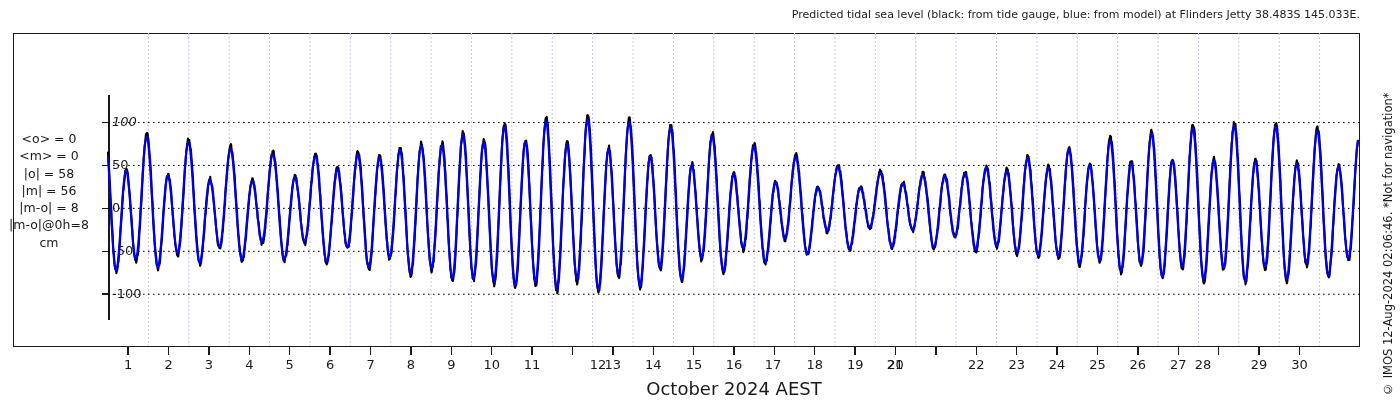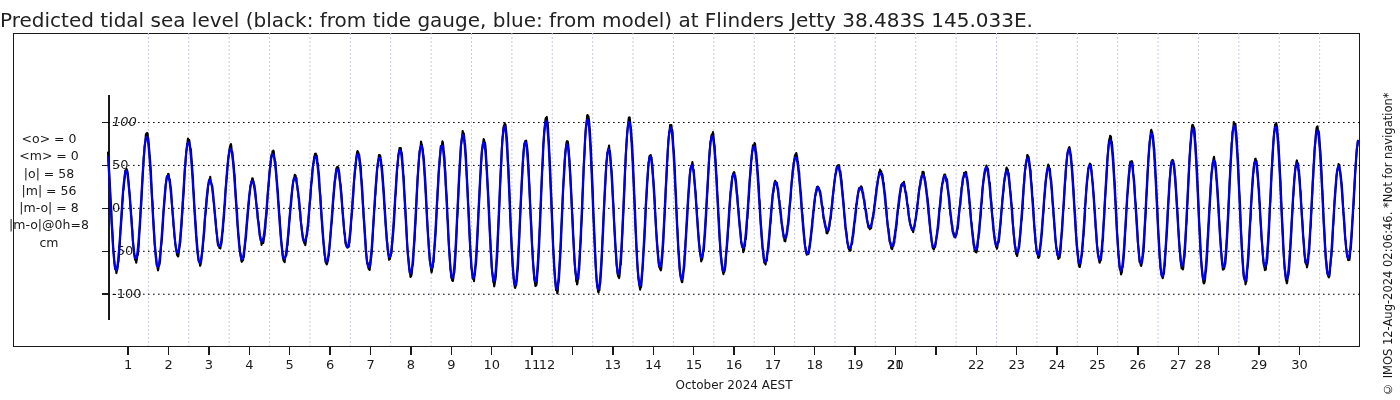--- a/index.html
+++ b/index.html
@@ -4,22 +4,22 @@
 <style>
   html,body{margin:0;padding:0;}
   body{
     width:1400px;height:400px;background:#ffffff;
     font-family:"DejaVu Sans","Liberation Sans",sans-serif;
     color:#000;overflow:hidden;position:relative;
   }
   #chart-root{position:absolute;left:0;top:0;width:1400px;height:400px;}
 
   #chart-title{
-    position:absolute;left:0;top:8px;width:1360px;text-align:left;
-    font-size:20px;color:#222;white-space:nowrap;
+    position:absolute;left:0;top:8px;width:1360px;text-align:right;
+    font-size:11px;color:#222;white-space:nowrap;
   }
 
   
   #plot-frame{
     position:absolute;left:13px;top:33px;width:1347px;height:314px;
     border:1.4px solid #1a1a1a;box-sizing:border-box;background:#fff;
   }
 
   
   #data-area{
@@ -48,21 +48,21 @@
   #x-axis-spine{
     position:absolute;left:13px;top:346px;width:1347px;height:1.4px;background:#1a1a1a;
   }
   .x-tick-mark{position:absolute;top:347px;width:1.4px;height:8px;background:#1a1a1a;}
   .x-tick-label{
     position:absolute;top:357px;width:40px;margin-left:-20px;text-align:center;
     font-size:13px;color:#1a1a1a;
   }
   #x-axis-label{
     position:absolute;left:108px;top:378px;width:1252px;text-align:center;
-    font-size:12px;color:#1a1a1a;
+    font-size:18px;color:#1a1a1a;
   }
 
   
   #credit-text{
     position:absolute;right:-1px;top:0;height:400px;width:20px;
     font-size:11.5px;color:#1a1a1a;white-space:nowrap;
     writing-mode:vertical-rl;transform:rotate(180deg);
     display:flex;align-items:flex-start;justify-content:flex-start;
     padding-top:4px;box-sizing:border-box;
   }
@@ -174,21 +174,21 @@
       <div class="x-tick-label" style="left: 370.516px;">7</div>
       <div class="x-tick-mark" style="left: 410.203px;"></div>
       <div class="x-tick-label" style="left: 410.903px;">8</div>
       <div class="x-tick-mark" style="left: 450.59px;"></div>
       <div class="x-tick-label" style="left: 451.29px;">9</div>
       <div class="x-tick-mark" style="left: 490.977px;"></div>
       <div class="x-tick-label" style="left: 491.677px;">10</div>
       <div class="x-tick-mark" style="left: 531.365px;"></div>
       <div class="x-tick-label" style="left: 532.065px;">11</div>
       <div class="x-tick-mark" style="left: 571.752px;"></div>
-      <div class="x-tick-label" style="left: 547px; text-align: center;">12</div>
+      <div class="x-tick-label" style="left: 598px; text-align: center;">12</div>
       <div class="x-tick-mark" style="left: 612.139px;"></div>
       <div class="x-tick-label" style="left: 612.839px;">13</div>
       <div class="x-tick-mark" style="left: 652.526px;"></div>
       <div class="x-tick-label" style="left: 653.226px;">14</div>
       <div class="x-tick-mark" style="left: 692.913px;"></div>
       <div class="x-tick-label" style="left: 694px;">15</div>
       <div class="x-tick-mark" style="left: 733.3px;"></div>
       <div class="x-tick-label" style="left: 734px;">16</div>
       <div class="x-tick-mark" style="left: 773.687px;"></div>
       <div class="x-tick-label" style="left: 773px;">17</div>

